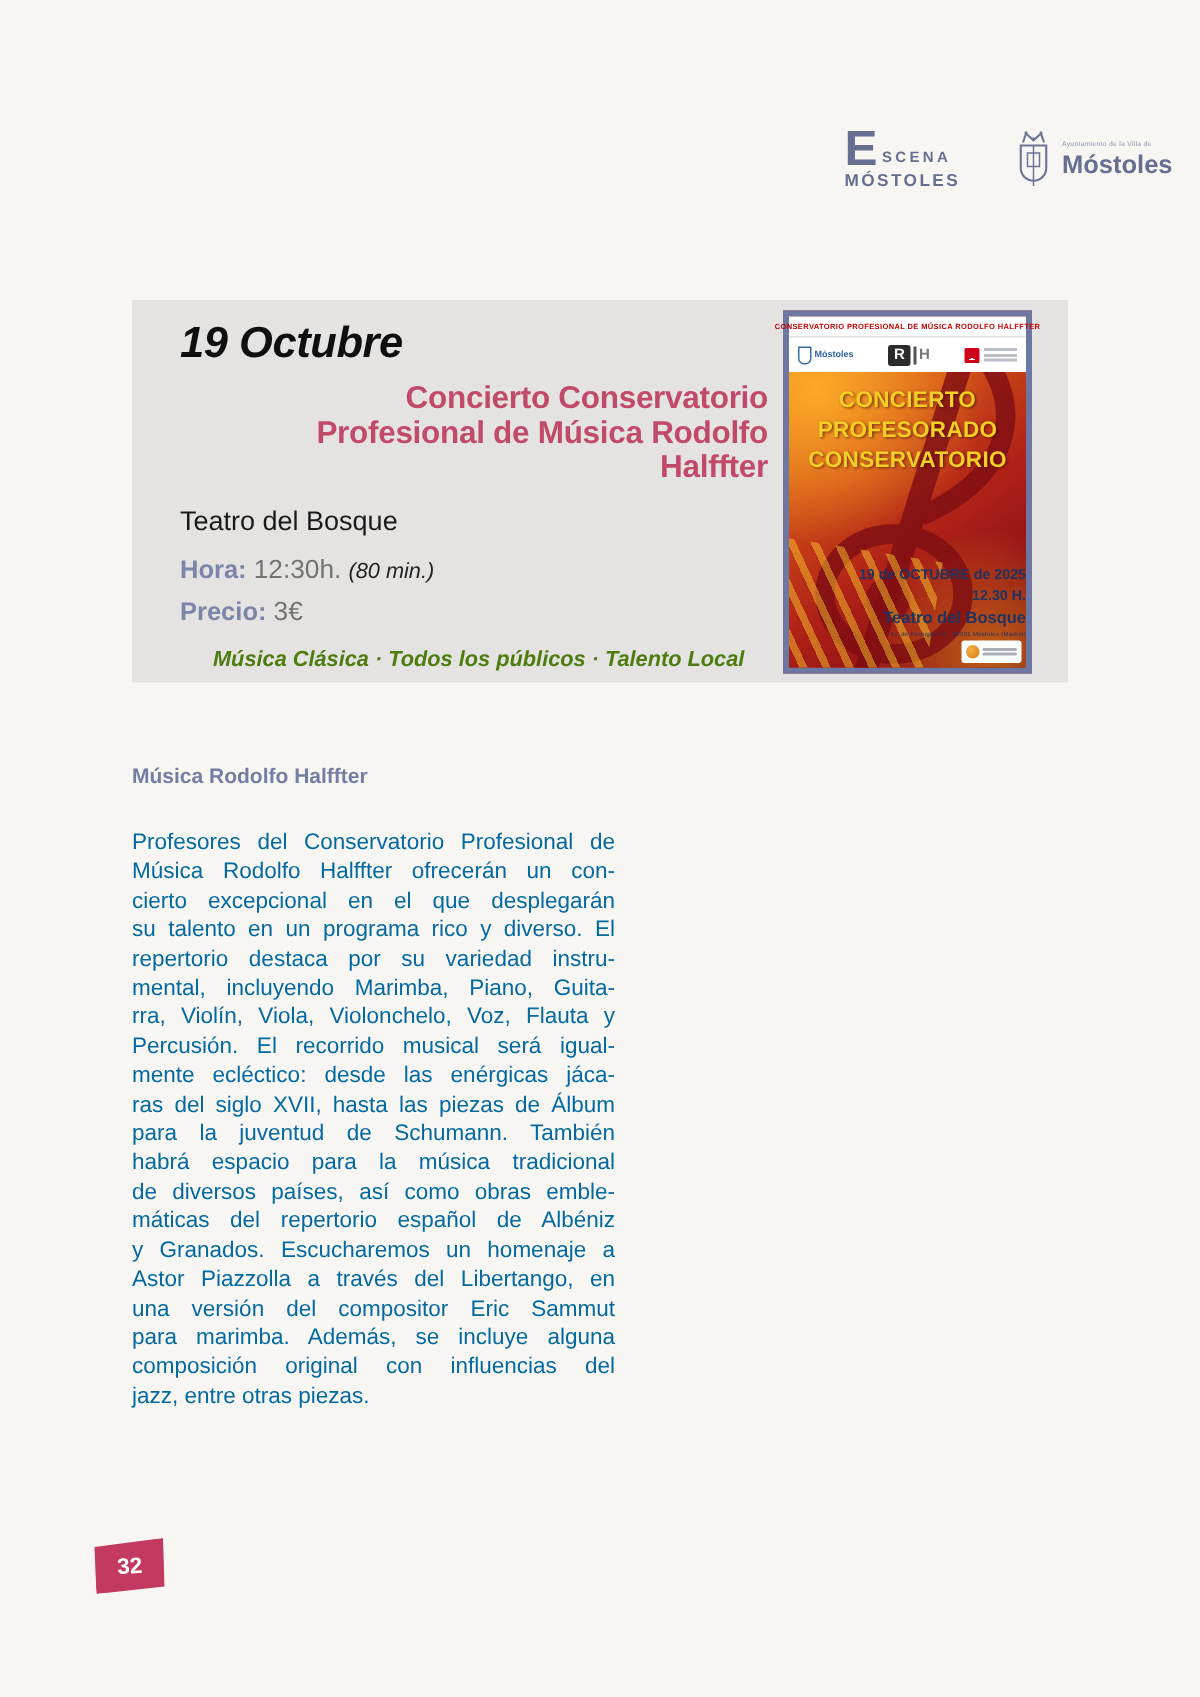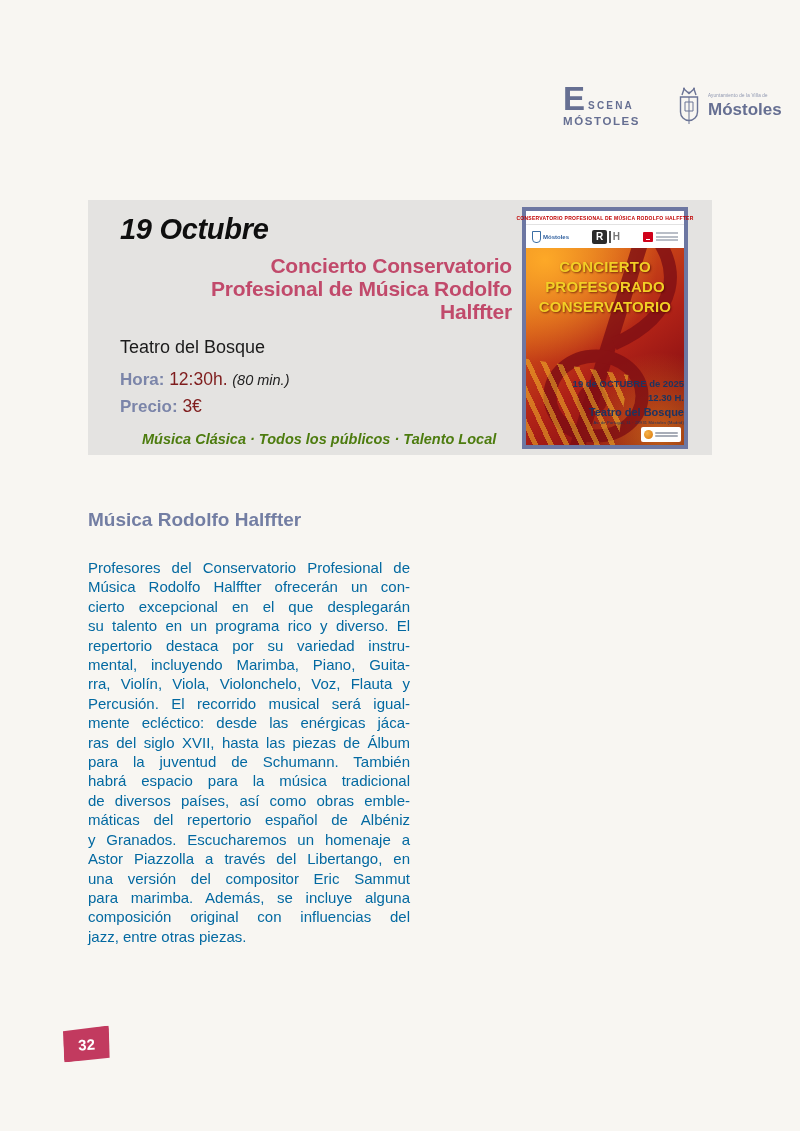--- a/index.html
+++ b/index.html
@@ -20,21 +20,21 @@
 
   
   .card{position:absolute;left:88px;top:200px;width:624px;height:255px;background:#e4e3e1;}
   .card-body{position:absolute;left:32px;top:14px;width:392px;}
   .ev-date{font-size:29px;font-style:italic;font-weight:800;color:#0f0f0f;line-height:30px;letter-spacing:-.3px;}
   .ev-title{margin-top:10px;color:#c14a6b;font-weight:700;font-size:21px;line-height:23px;letter-spacing:-.2px;text-align:right;}
   .ev-venue{margin-top:14px;font-size:18px;color:#1b1b1b;line-height:20px;}
   .meta{margin-top:12px;font-size:17px;line-height:21px;}
   .meta.second{margin-top:5px;}
   .meta-label{color:#7b85a9;font-weight:700;}
-  .meta-value{color:#7f1d1d;font-size:17.5px;}
+  .meta-value{color:#737373;font-size:17.5px;}
   .duration{font-style:italic;font-size:14.5px;color:#222;}
   .tags{margin-top:14px;font-size:14.5px;font-weight:700;font-style:italic;color:#4d7c0f;margin-left:22px;}
 
   
   .poster{position:absolute;left:434px;top:7px;width:158px;height:234px;border:4px solid #6d77a2;background:#b02217;}
   .p-banner{height:13px;background:#fff;display:flex;align-items:center;justify-content:center;}
   .p-banner span{font-size:5px;font-weight:700;color:#c00000;letter-spacing:.25px;white-space:nowrap;}
   .p-strip{height:23px;background:#fff;border-top:1px solid #e2e2e2;display:flex;align-items:center;justify-content:space-between;padding:0 6px;}
   .mini-most{display:flex;align-items:center;gap:2px;}
   .mini-most .sh{width:7px;height:10px;border:1.2px solid #3a6ea5;border-radius:0 0 4px 4px;}
@@ -65,21 +65,21 @@
   .p-date .l3{font-size:11px;margin-top:3px;}
   .p-date .l4{font-size:4px;margin-top:2px;font-weight:400;letter-spacing:.2px;}
   .p-corner{position:absolute;right:3px;bottom:3px;width:40px;height:15px;background:#fff;border-radius:2px;
      display:flex;align-items:center;gap:2px;padding:0 3px;box-sizing:border-box;}
   .p-corner .dot{width:9px;height:9px;border-radius:50%;background:radial-gradient(circle at 35% 35%,#f7b24a,#d97708);}
   .p-corner .tl{flex:1;}
   .p-corner .tl div{height:2px;background:#a8adb8;margin:1.5px 0;border-radius:1px;}
 
   
   .article{position:absolute;left:88px;top:509px;width:322px;}
-  .art-heading{font-size:19px;font-weight:700;color:#737ea3;margin:0 0 27px 0;}
+  .art-heading{font-size:14px;font-weight:700;color:#737ea3;margin:0 0 27px 0;}
   .pline{font-size:15px;line-height:19.4px;color:#0369a1;text-align:justify;text-align-last:justify;}
   .pline:last-child{text-align-last:left;}
 
   
   .page-badge{position:absolute;left:63px;top:1027px;width:47px;height:34px;background:#c23a5f;
      transform:rotate(-4deg);clip-path:polygon(2% 8%,100% 0,97% 95%,0 100%);
      display:flex;align-items:center;justify-content:center;color:#fff;font-weight:700;font-size:15px;}
 </style>
 </head>
 <body>

